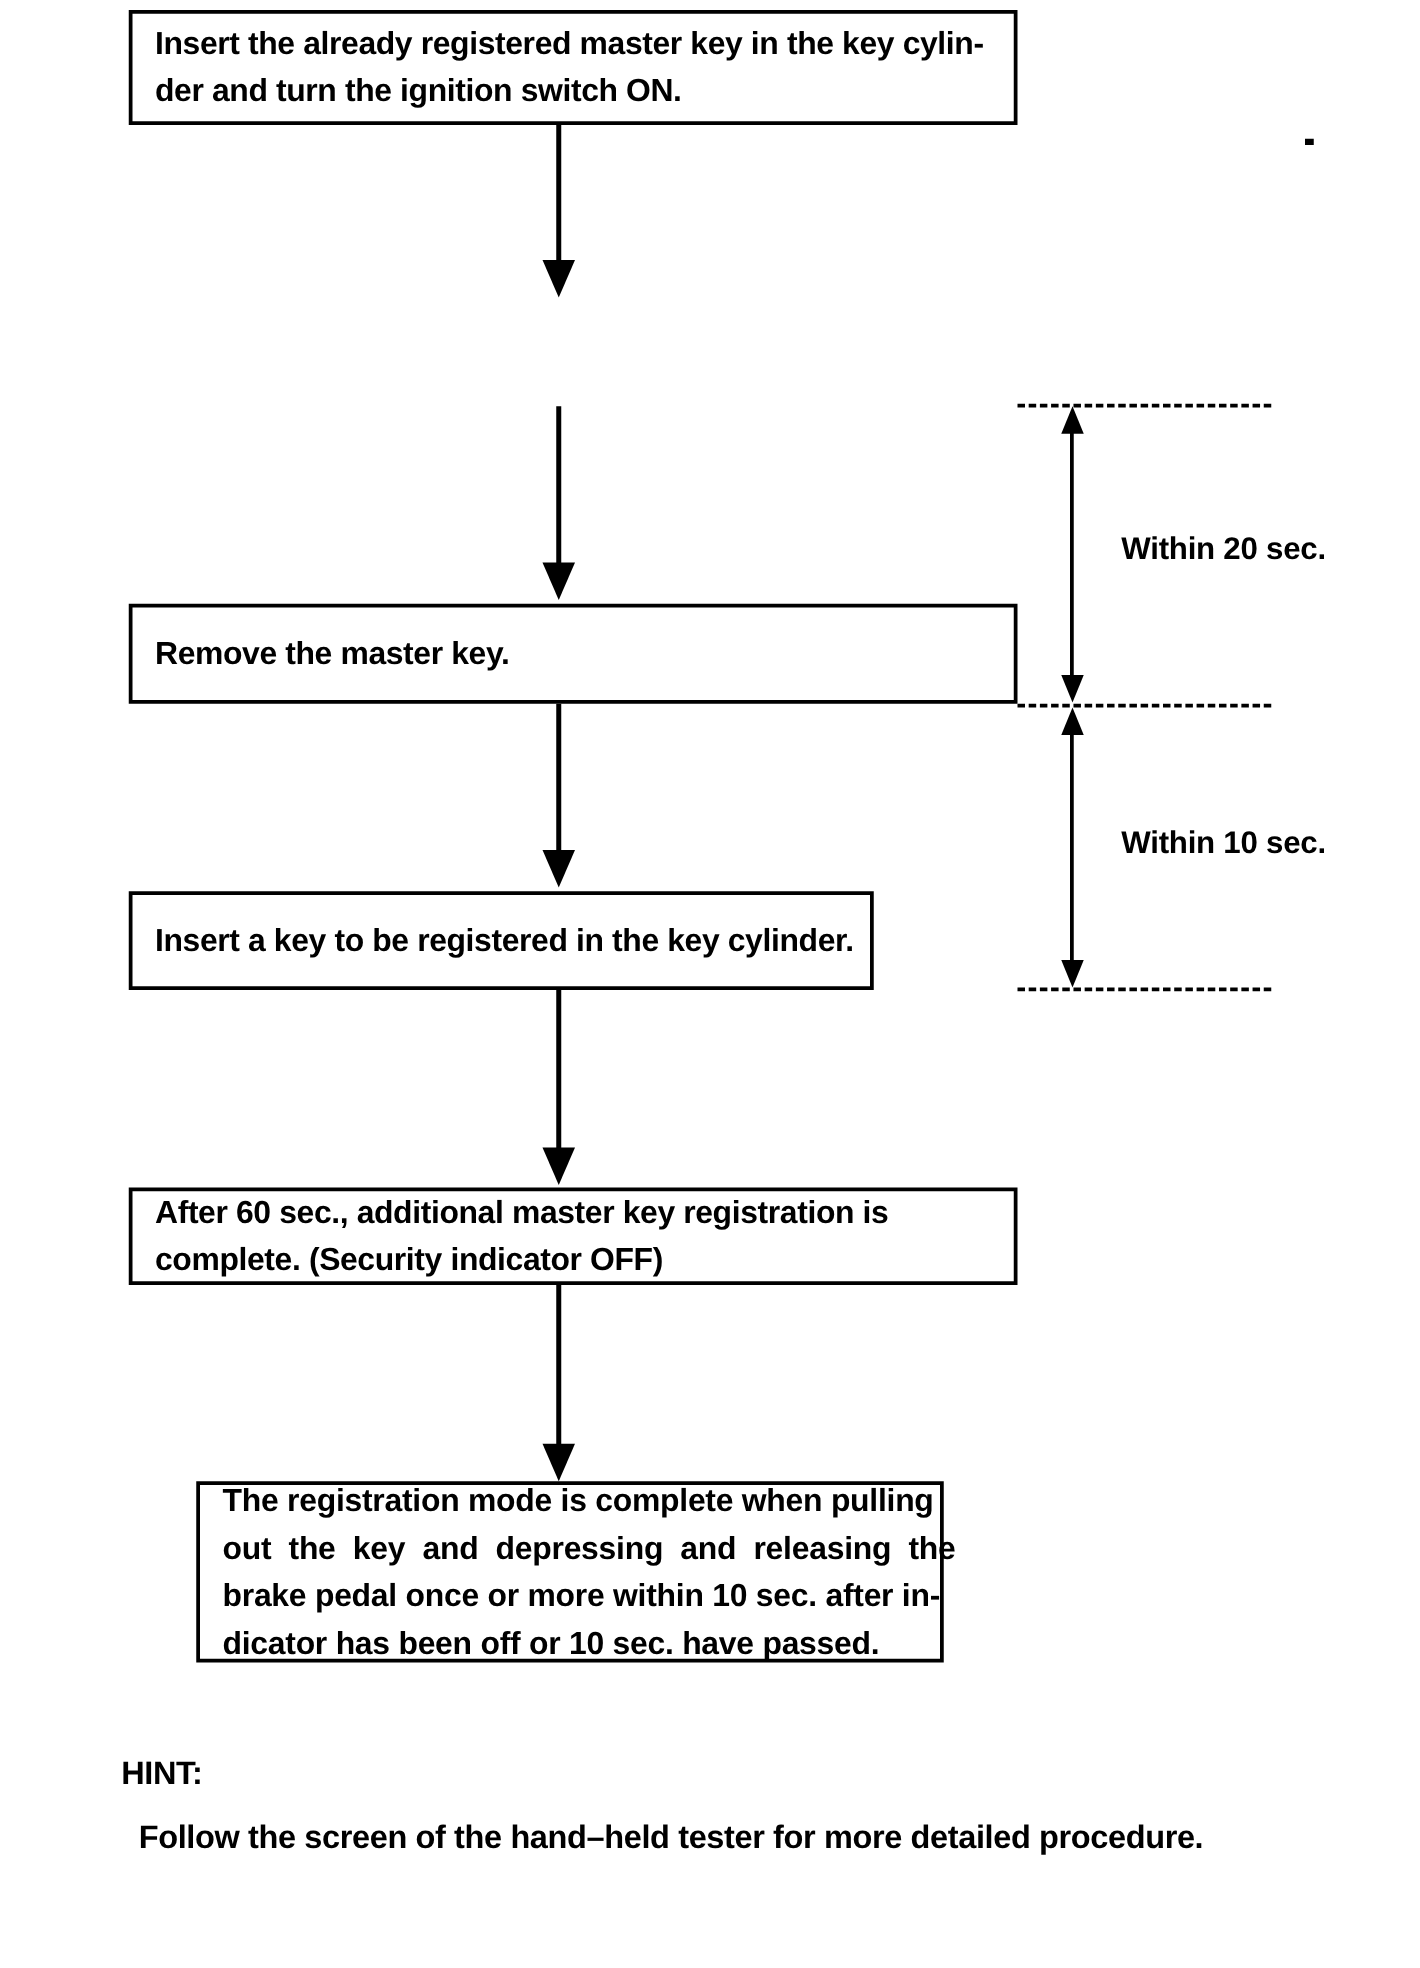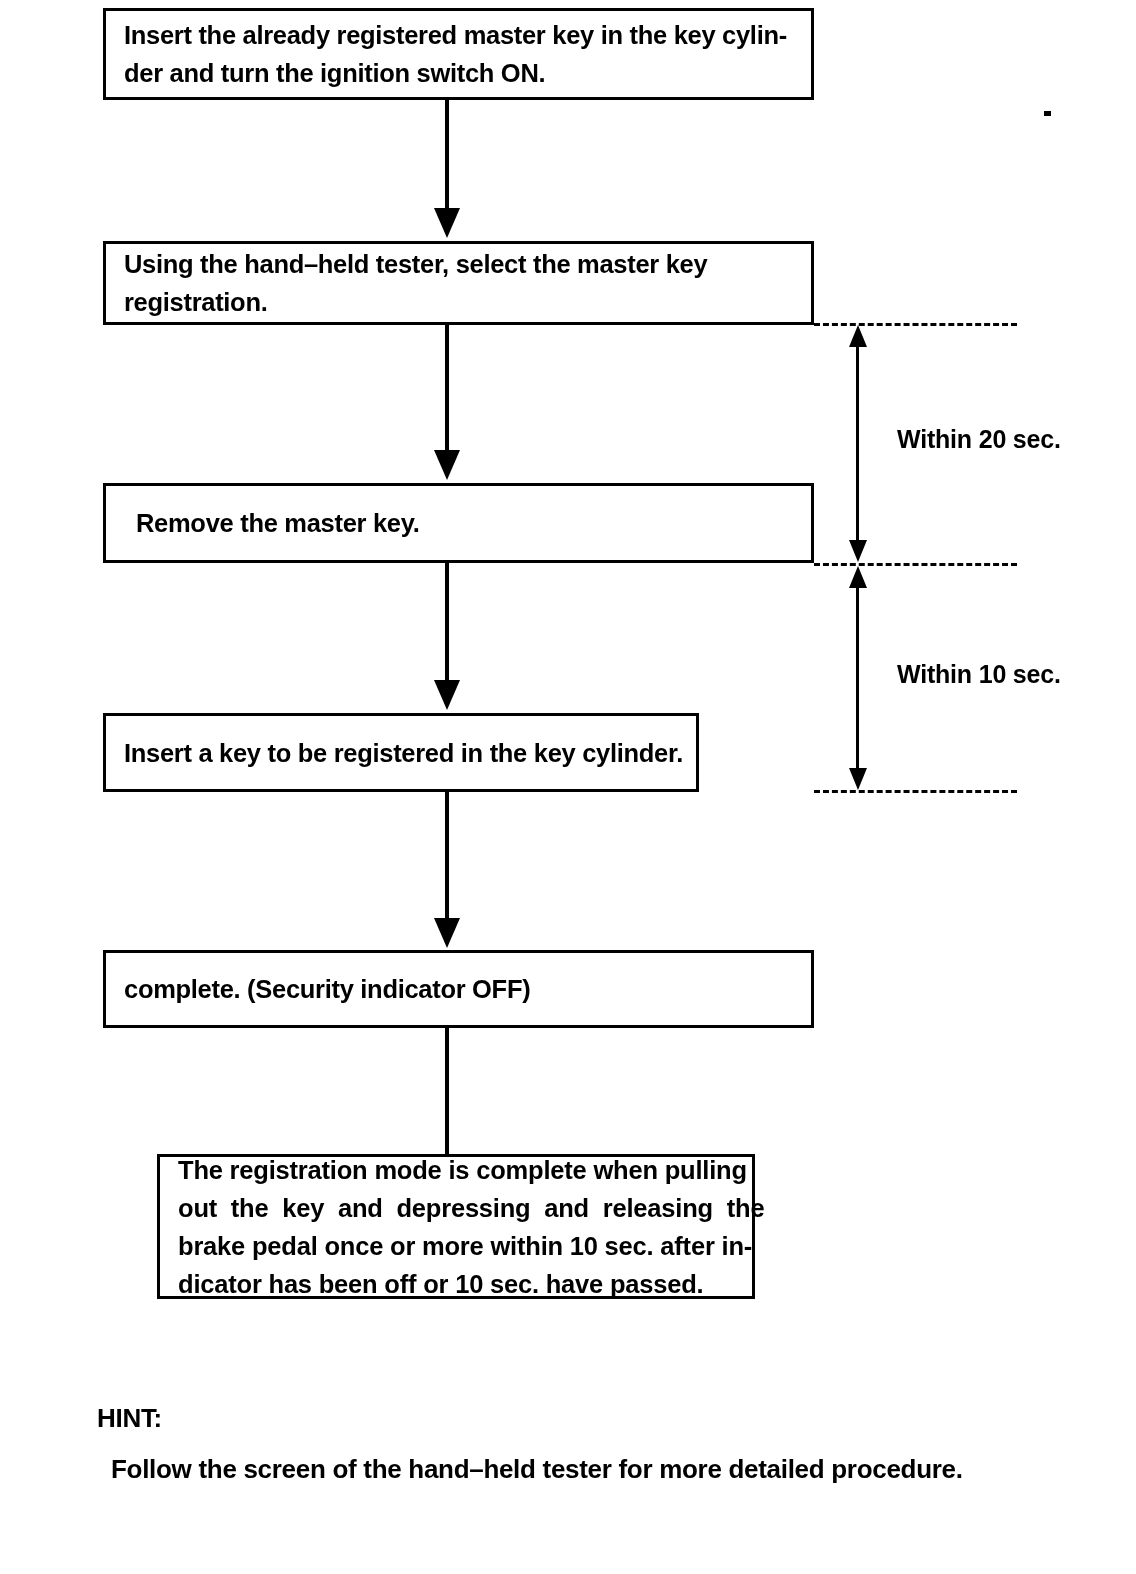--- a/index.html
+++ b/index.html
@@ -106,50 +106,47 @@
 <div id="page">
 
   <div class="node" style="left:103px; top:8px; width:711px; height:92px;">
     <div class="line">Insert the already registered master key in the key cylin-</div>
     <div class="line">der and turn the ignition switch ON.</div>
   </div>
 
   <div class="conn" style="left:445px; top:100px; height:112px;"></div>
   <div class="arrowhead" style="left:434px; top:208px;"></div>
 
-  <div class="node" style="left:103px; top:241px; width:711px; height:84px;">
-    <div class="line">Using the hand–held tester, select the master key</div>
-    <div class="line">registration.</div>
-  </div>
 
   <div class="conn" style="left:445px; top:325px; height:128px;"></div>
   <div class="arrowhead" style="left:434px; top:450px;"></div>
 
-  <div class="node" style="left:103px; top:483px; width:711px; height:80px;padding-left:12px;">
+  <div class="node" style="left:103px; top:483px; width:711px; height:80px;">
     <div class="line">Remove the master key.</div>
   </div>
 
   <div class="conn" style="left:445px; top:563px; height:120px;"></div>
   <div class="arrowhead" style="left:434px; top:680px;"></div>
 
   <div class="node" style="left:103px; top:713px; width:596px; height:79px;">
     <div class="line">Insert a key to be registered in the key cylinder.</div>
   </div>
 
   <div class="conn" style="left:445px; top:792px; height:130px;"></div>
   <div class="arrowhead" style="left:434px; top:918px;"></div>
 
   <div class="node" style="left:103px; top:950px; width:711px; height:78px;">
+    <div class="line">After 60 sec., additional master key registration is</div>
     <div class="line">complete. (Security indicator OFF)</div>
   </div>
 
   <div class="conn" style="left:445px; top:1028px; height:130px;"></div>
   <div class="arrowhead" style="left:434px; top:1155px;"></div>
 
-  <div class="node justified" style="left:157px; top:1154px; width:598px; height:145px;">
+  <div class="node justified" style="left:157px; top:1185px; width:598px; height:145px;">
     <div class="line">The registration mode is complete when pulling</div>
     <div class="line">out  the  key  and  depressing  and  releasing  the</div>
     <div class="line">brake pedal once or more within 10 sec. after in-</div>
     <div class="line">dicator has been off or 10 sec. have passed.</div>
   </div>
 
   <div class="dashline" style="left:814px; top:323px; width:203px;"></div>
   <div class="dashline" style="left:814px; top:563px; width:203px;"></div>
   <div class="dashline" style="left:814px; top:790px; width:203px;"></div>
 

